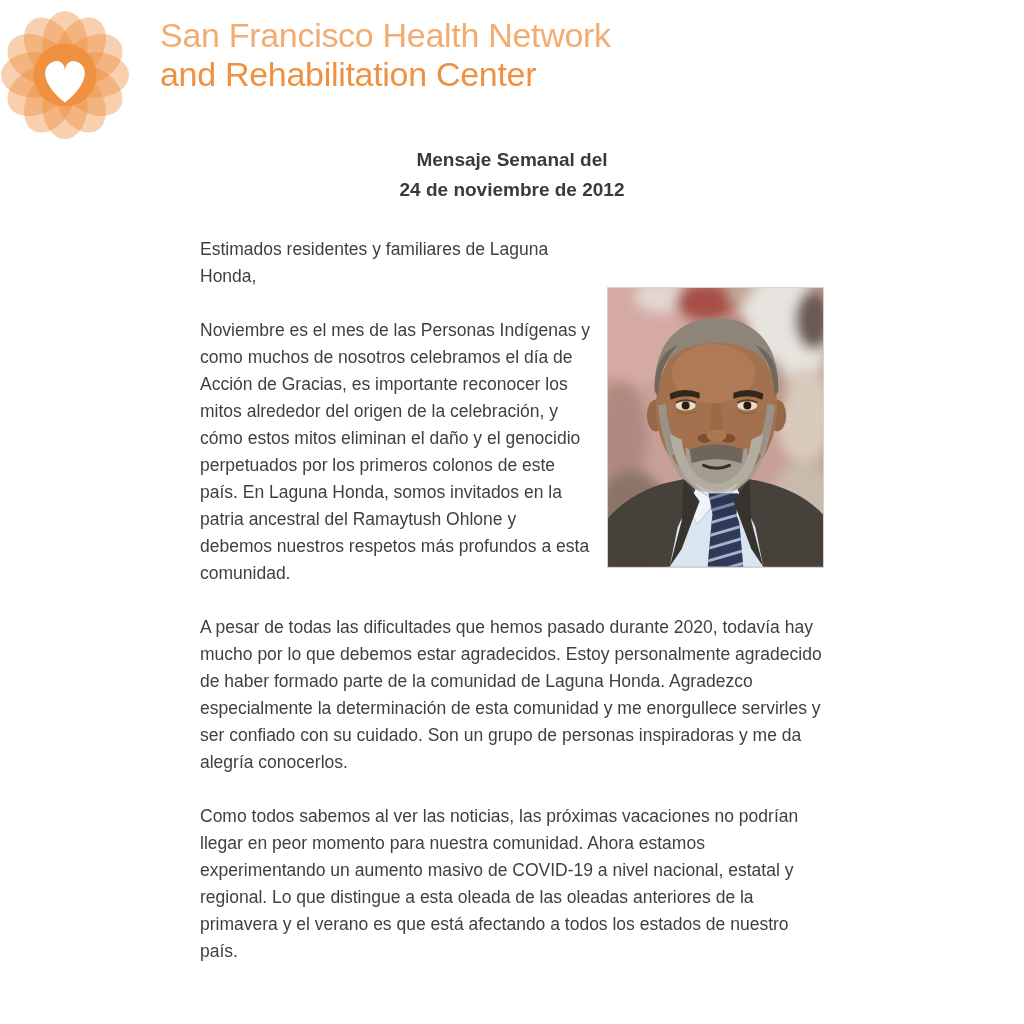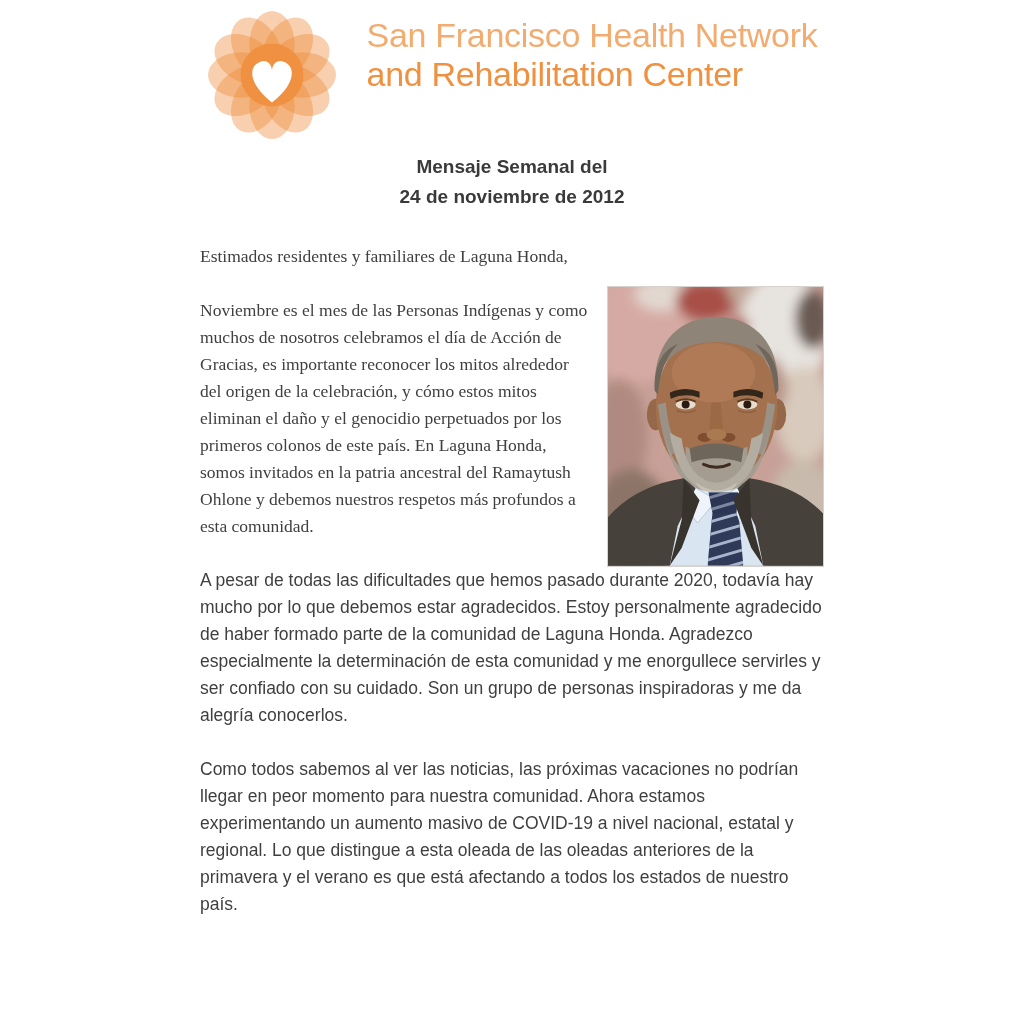--- a/index.html
+++ b/index.html
@@ -6,48 +6,47 @@
   html,body { background:#ffffff; }
   body {
     width:1024px; height:1024px; overflow:hidden;
     font-family:"Liberation Sans", sans-serif;
     color:#3b3b3b;
   }
   
   .header {
     padding-top:8px;
     display:flex;
-    justify-content:center;
     align-items:flex-start;
     gap:30px;
   }
   .logo-wrap { width:130px; height:134px; flex:0 0 auto; }
   .brand { padding-top:8px; }
   .brand-line { font-size:34px; line-height:39px; font-weight:400; letter-spacing:-0.3px; }
   .brand-network  { color:#F2AC70; }
   .brand-hospital { color:#EF9140; }
   
   .title-block {
-    margin-top:10px;
+    margin-top:3px;
     text-align:center;
     font-weight:bold;
     font-size:19px;
     line-height:30px;
     color:#3a3a3a;
   }
   
   .letter {
     width:624px;
     margin:31px auto 0 auto;
     font-size:17.5px;
     line-height:27px;
     color:#3f3f3f;
   }
   .letter p { margin:0 0 27px 0; }
-  .intro-row { display:flex; align-items:flex-end;font-family:Liberation Serif, serif; }
+  .intro-row { display:flex; align-items:center; }
   .intro-text { width:391px; flex:0 0 auto; }
   .photo-cell { margin-left:auto; padding-top:5px; }
   .photo-frame {
     width:217px; height:281px;
     border:1px solid #d6d2ce;
     overflow:hidden;
     background:#c9a29a;
   }
 </style>
 </head>

